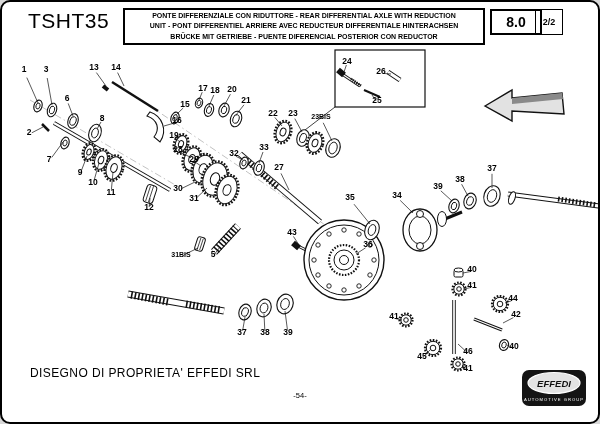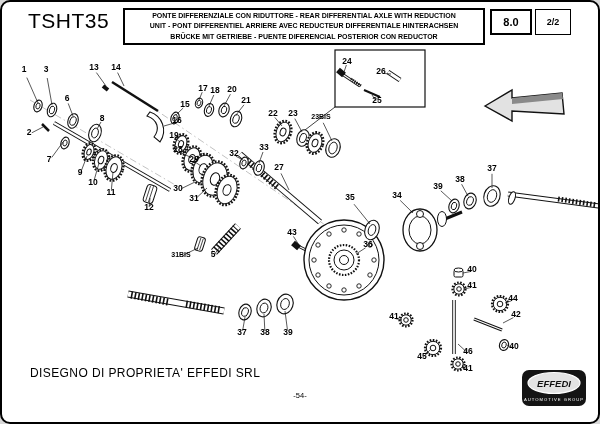--- a/index.html
+++ b/index.html
@@ -1,22 +1,22 @@
 <!DOCTYPE html>
 <html><head>
 <meta charset="utf-8">
 <style>
   *{box-sizing:border-box;margin:0;padding:0}
   body{background:#d8d8d8;font-family:"Liberation Sans",sans-serif}
   #page{position:relative;width:600px;height:424px;background:#fff;border:2px solid #000;border-radius:10px;overflow:hidden}
   .abs{position:absolute}
   #title{left:26px;top:7px;font-size:21px;font-weight:normal;letter-spacing:.5px;color:#000}
   #descbox{left:121px;top:6px;width:362px;height:37px;border:2px solid #000;display:flex;flex-direction:column;justify-content:center;text-align:center;font-size:7px;font-weight:bold;line-height:1.5;color:#000}
-  #secbox{left:488px;top:7px;width:42px;height:26px;border:2px solid #000;display:flex;align-items:center;justify-content:center;font-size:11px;font-weight:bold;color:#000}
-  #sheetbox{left:533px;top:7px;width:36px;height:26px;border:1.5px solid #000;display:flex;align-items:center;justify-content:center;font-size:9px;font-weight:bold;color:#000}
+  #secbox{left:488px;top:7px;width:52px;height:26px;border:2px solid #000;display:flex;align-items:center;justify-content:center;font-size:14px;font-weight:bold;color:#000}
+  #sheetbox{left:533px;top:7px;width:28px;height:26px;border:1.5px solid #000;display:flex;align-items:center;justify-content:center;font-size:9px;font-weight:bold;color:#000}
   #footnote{left:28px;top:364px;font-size:12px;letter-spacing:.4px;color:#000}
   #pagenum{left:0;top:389px;width:100%;text-align:center;font-size:7.5px;color:#000}
   #logo{right:12px;top:368px;width:64px;height:36px;background:#141414;border-radius:7px}
   #diagram-svg{position:absolute;left:0;top:0;width:600px;height:424px}
   .cline{stroke:#999;stroke-width:.6;stroke-dasharray:7 3 1.5 3}
 </style>
 </head>
 <body>
 
 <div id="page">

